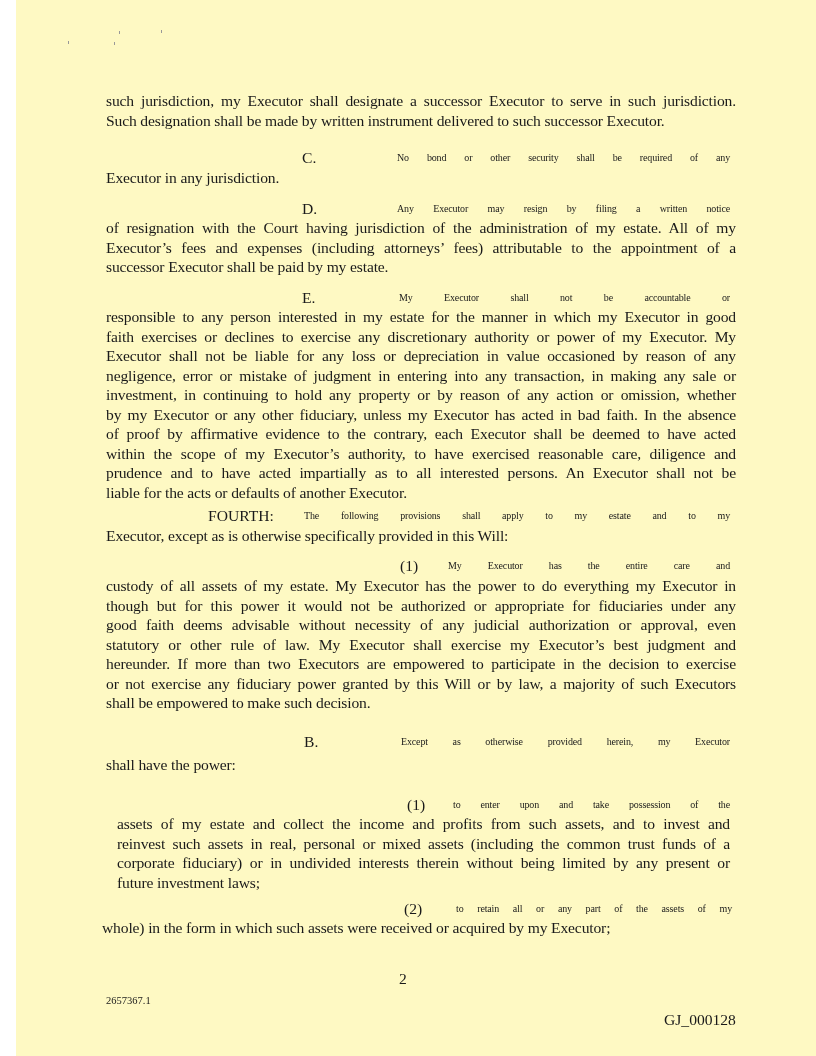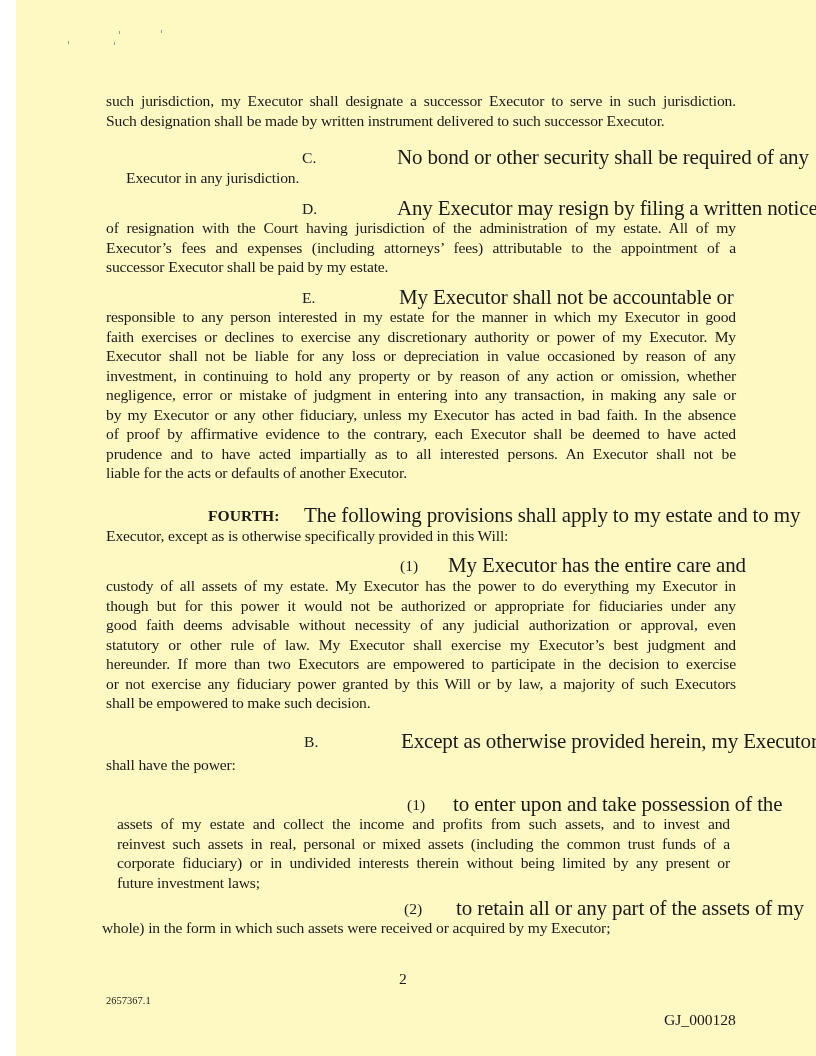--- a/index.html
+++ b/index.html
@@ -4,21 +4,21 @@
 <style>
   html, body { margin: 0; padding: 0; background: #ffffff; }
   body { width: 816px; height: 1056px; position: relative; overflow: hidden;
          font-family: "Liberation Serif", "DejaVu Serif", serif; color: #1a1a1a; }
   .page { position: absolute; left: 16px; top: 0; width: 816px; height: 1056px; background: #fef9c3; }
   .speck { position: absolute; width: 1px; height: 3px; background: #999; }
   .para { position: absolute; left: 90px; width: 630px; font-size: 15.6px; line-height: 19.5px; }
   .para .l { display: block; white-space: nowrap; text-align: justify; text-align-last: justify; letter-spacing: -0.15px; }
   .para .l.last { text-align-last: left; }
   .label { position: absolute; font-size: 15.6px; line-height: 19.5px; }
-  .lead { position: absolute; font-size: 21px; line-height: 19.5px; text-align: justify; text-align-last: justify; white-space: nowrap; letter-spacing: -0.15px; }
+  .lead { position: absolute; font-size: 10px; line-height: 19.5px; text-align: justify; text-align-last: justify; white-space: nowrap; letter-spacing: -0.15px; }
   .footer-id { position: absolute; left: 90px; top: 995px; font-size: 10.5px; }
   .pagenum { position: absolute; left: 383px; top: 970px; font-size: 15.6px; }
   .bates { position: absolute; left: 648px; top: 1011px; font-size: 15.6px; }
 </style>
 </head>
 <body>
 
 <div class="page">
 
   <div class="speck" style="left:52px;top:41px;"></div>
@@ -27,21 +27,21 @@
   <div class="speck" style="left:98px;top:42px;"></div>
 
   <div class="para" style="top:91px;">
     <span class="l">such jurisdiction, my Executor shall designate a successor Executor to serve in such jurisdiction.</span>
     <span class="l last">Such designation shall be made by written instrument delivered to such successor Executor.</span>
   </div>
 
   <div>
     <span class="label" style="left:286px;top:148px;">C.</span>
     <span class="lead" style="left:381px;top:148px;width:333px;">No bond or other security shall be required of any</span>
-    <div class="para" style="top:168px;margin-left:20px;">
+    <div class="para" style="top:168px;">
       <span class="l last">Executor in any jurisdiction.</span>
     </div>
   </div>
 
   <div>
     <span class="label" style="left:286px;top:199px;">D.</span>
     <span class="lead" style="left:381px;top:199px;width:333px;">Any Executor may resign by filing a written notice</span>
     <div class="para" style="top:218px;">
       <span class="l">of resignation with the Court having jurisdiction of the administration of my estate. All of my</span>
       <span class="l">Executor’s fees and expenses (including attorneys’ fees) attributable to the appointment of a</span>
@@ -49,31 +49,32 @@
     </div>
   </div>
 
   <div>
     <span class="label" style="left:286px;top:288px;">E.</span>
     <span class="lead" style="left:383px;top:288px;width:331px;">My Executor shall not be accountable or</span>
     <div class="para" style="top:307px;">
       <span class="l">responsible to any person interested in my estate for the manner in which my Executor in good</span>
       <span class="l">faith exercises or declines to exercise any discretionary authority or power of my Executor. My</span>
       <span class="l">Executor shall not be liable for any loss or depreciation in value occasioned by reason of any</span>
+      <span class="l">negligence, error or mistake of judgment in entering into any transaction, in making any sale or</span>
       <span class="l">investment, in continuing to hold any property or by reason of any action or omission, whether</span>
-      <span class="l">negligence, error or mistake of judgment in entering into any transaction, in making any sale or</span>
       <span class="l">by my Executor or any other fiduciary, unless my Executor has acted in bad faith. In the absence</span>
       <span class="l">of proof by affirmative evidence to the contrary, each Executor shall be deemed to have acted</span>
+      <span class="l">within the scope of my Executor’s authority, to have exercised reasonable care, diligence and</span>
       <span class="l">prudence and to have acted impartially as to all interested persons. An Executor shall not be</span>
       <span class="l last">liable for the acts or defaults of another Executor.</span>
     </div>
   </div>
 
   <div>
-    <span class="label" style="left:192px;top:506px;font-weight:bold;">FOURTH:</span>
+    <span class="label" style="left:192px;top:506px;">FOURTH:</span>
     <span class="lead" style="left:288px;top:506px;width:426px;font-family:Liberation Serif, serif;">The following provisions shall apply to my estate and to my</span>
     <div class="para" style="top:526px;">
       <span class="l last">Executor, except as is otherwise specifically provided in this Will:</span>
     </div>
   </div>
 
   <div>
     <span class="label" style="left:384px;top:556px;">(1)</span>
     <span class="lead" style="left:432px;top:556px;width:282px;">My Executor has the entire care and</span>
     <div class="para" style="top:576px;">

